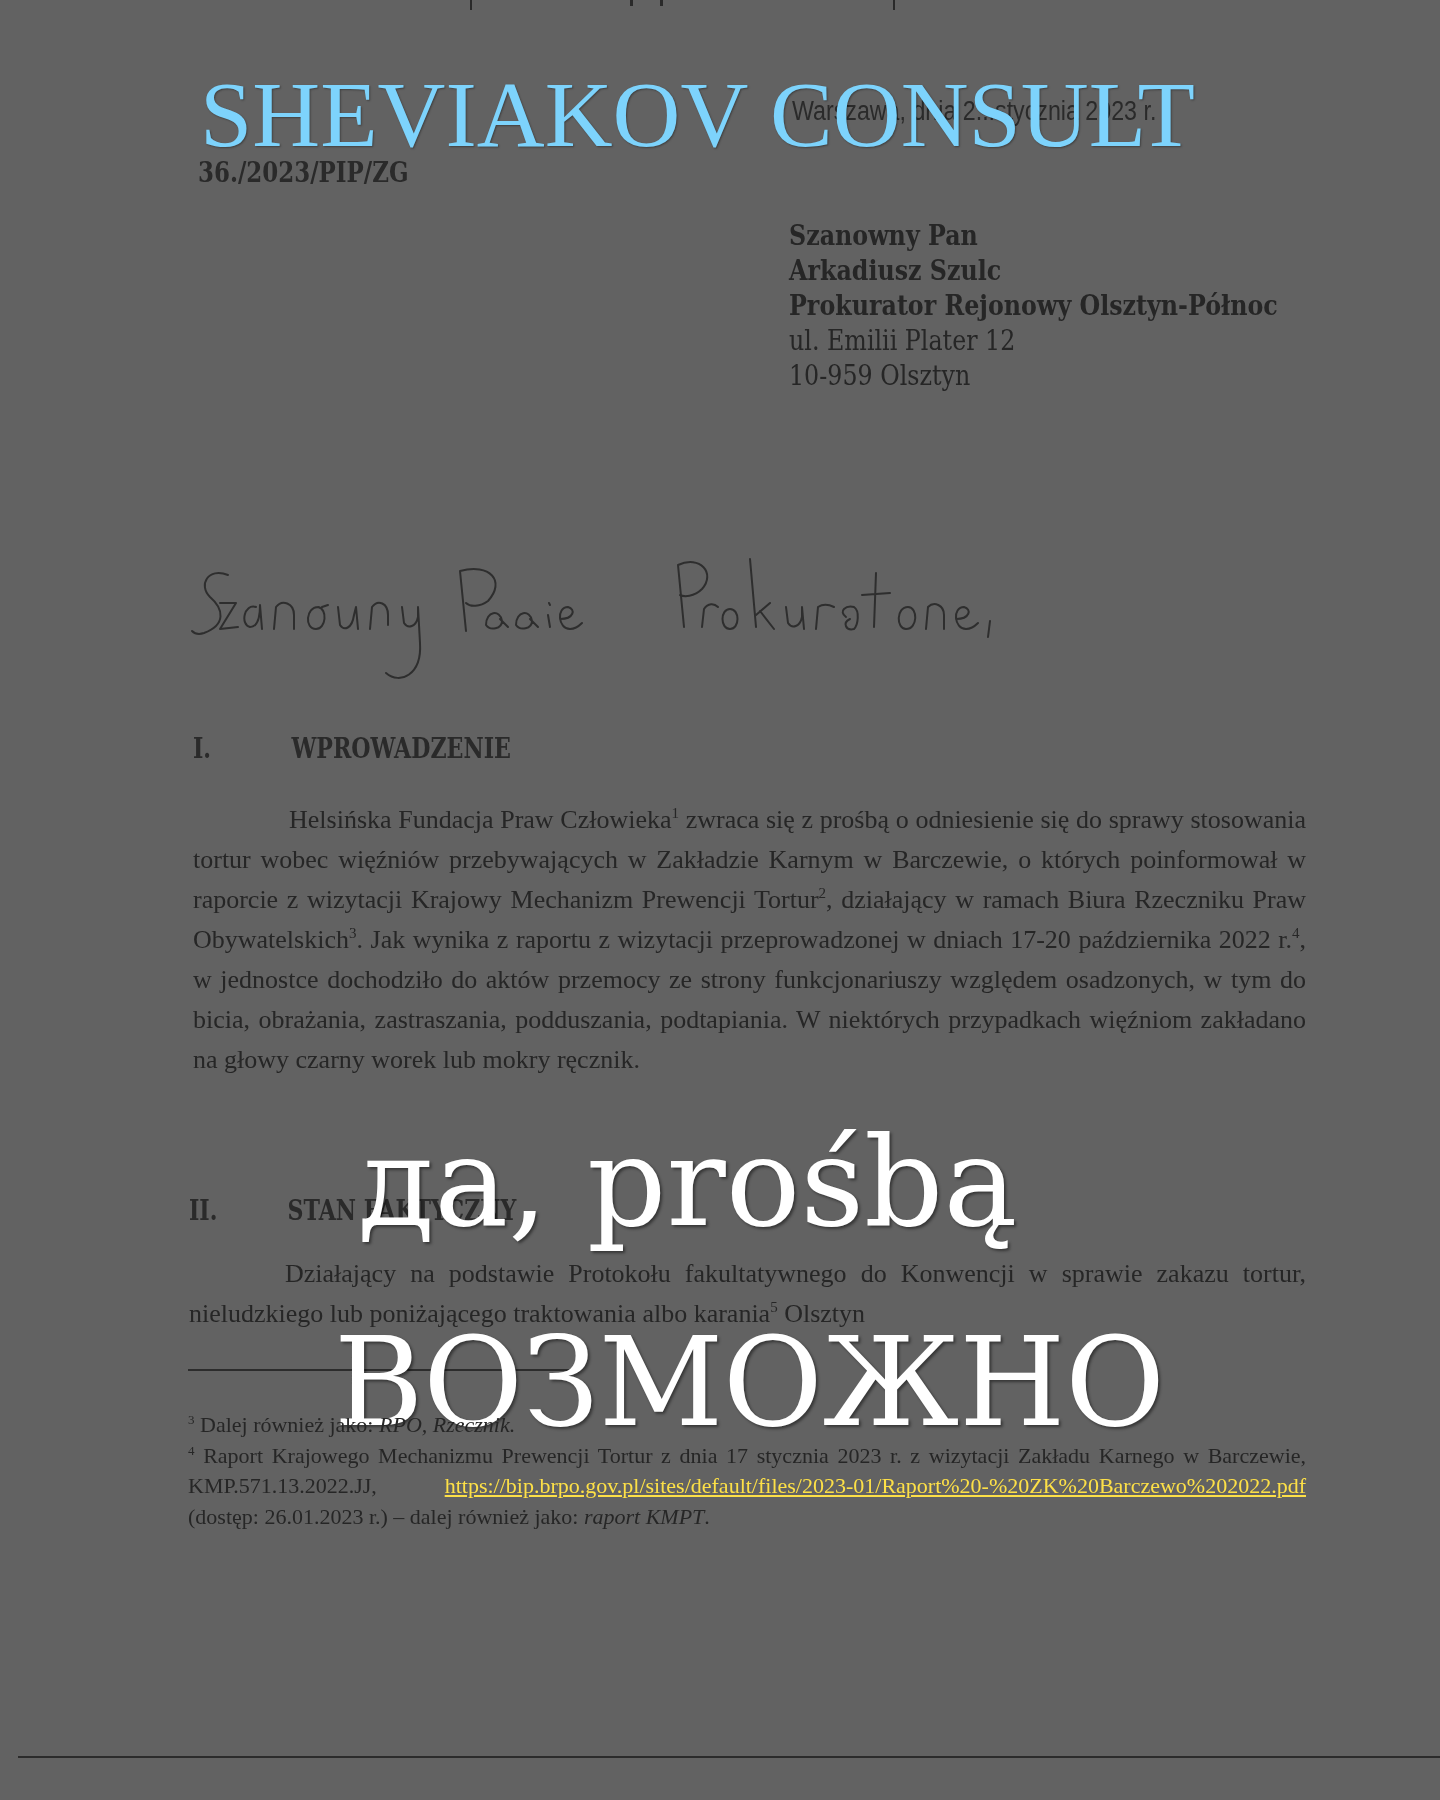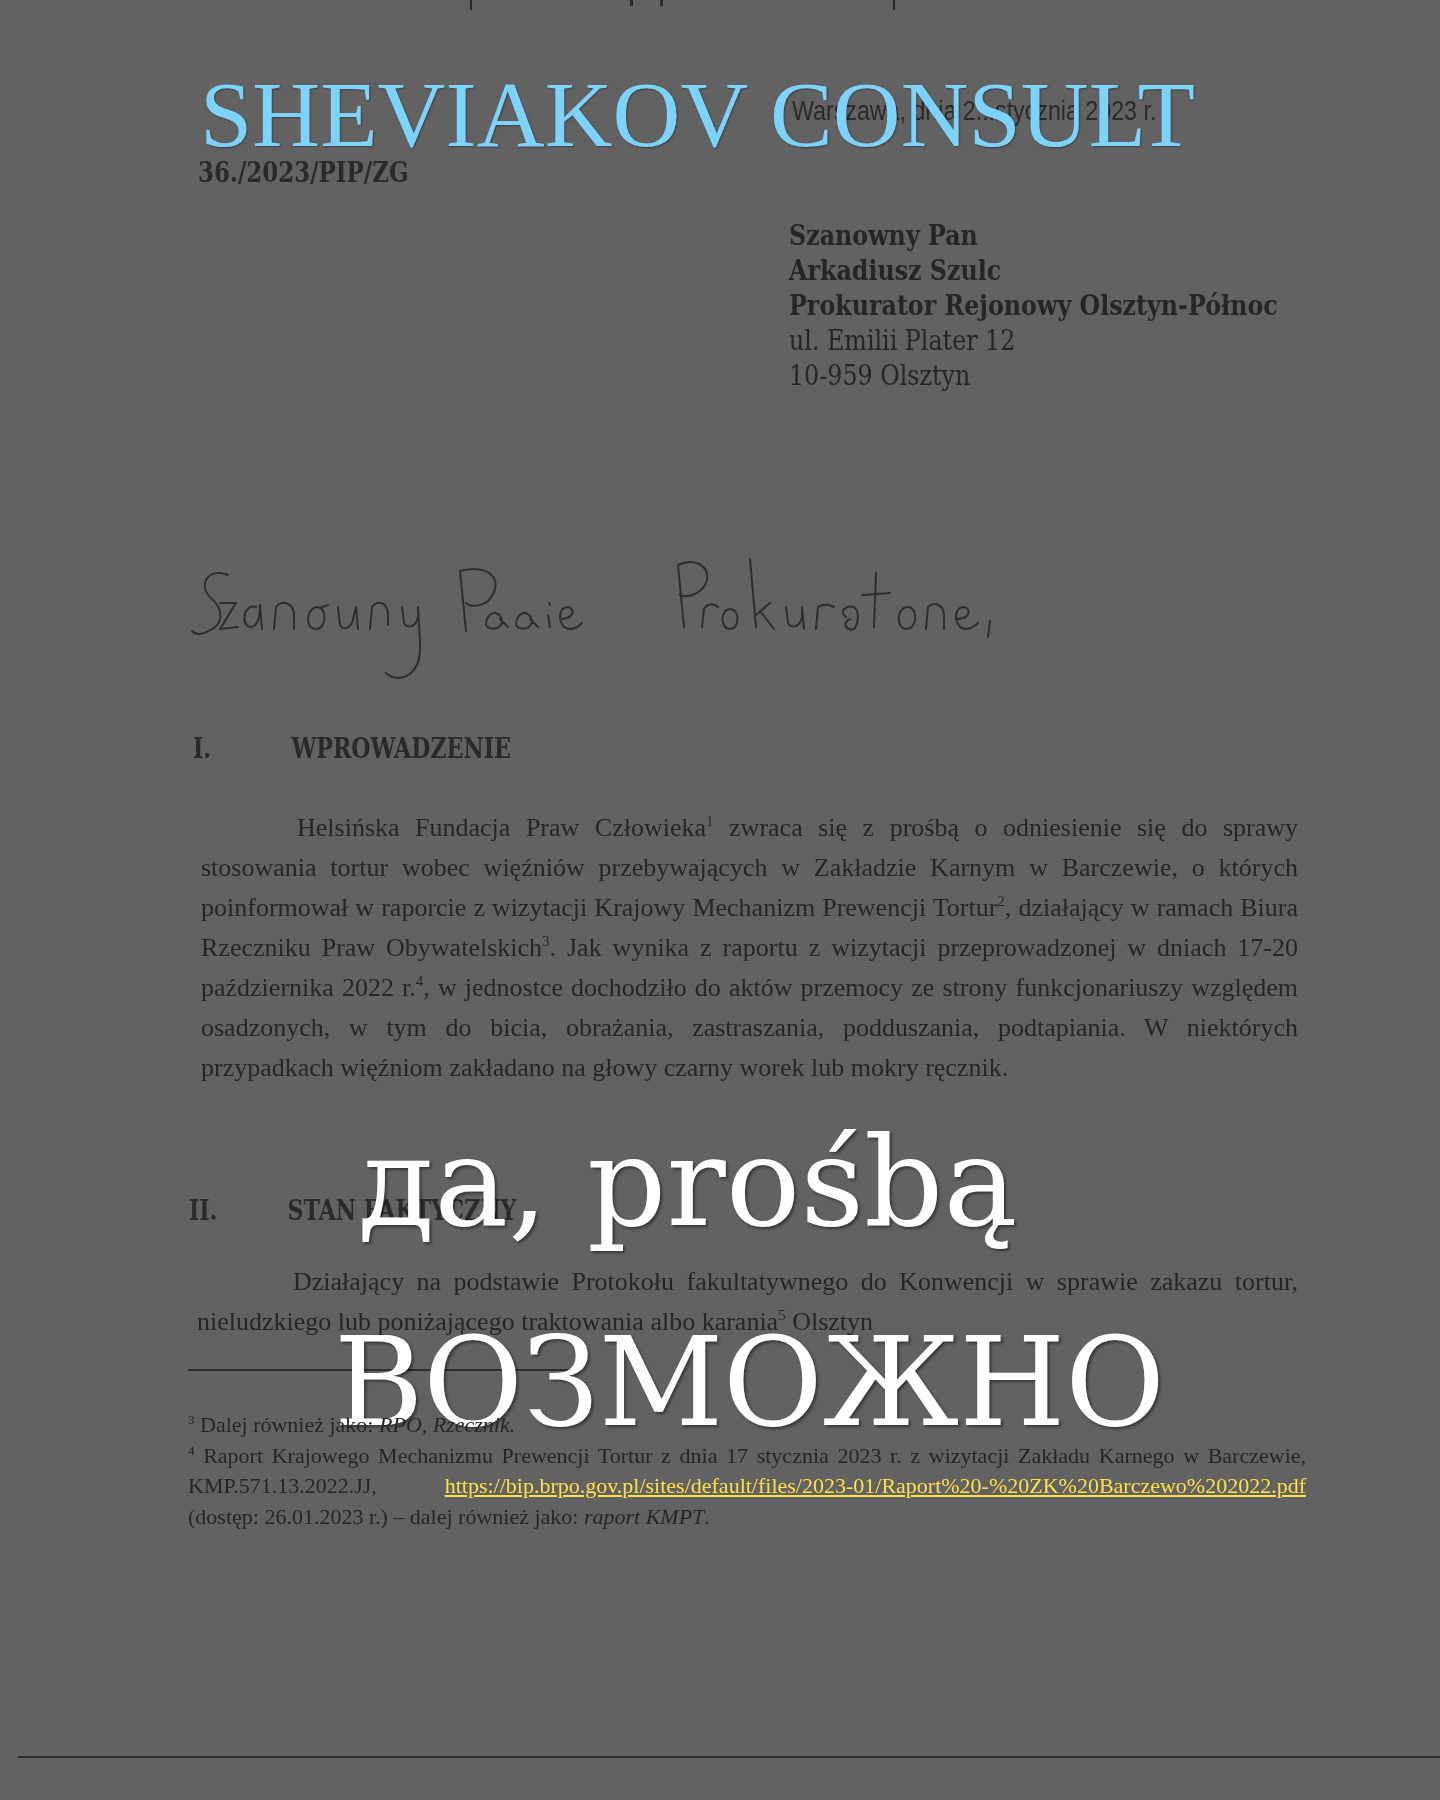--- a/index.html
+++ b/index.html
@@ -41,21 +41,21 @@
   .section-heading {
     font-size:27px; font-weight:bold; color:#2a2a2a; white-space:nowrap;
     font-family:"DejaVu Serif", serif; transform:scaleX(0.82); transform-origin:left top;
   }
   .section-heading .num { display:inline-block; width:120px; }
 
   .body-text {
     left:193px; width:1113px; font-size:26px; line-height:40px; color:#262626;
     text-align:justify; font-family:"Liberation Serif", serif;
   }
-  .body-text p { margin:8px; text-indent:96px; }
+  .body-text p { margin:0; text-indent:96px; }
   sup { font-size:15px; line-height:0; }
 
   .overlay-1 {
     left:358px; top:1110px; font-size:124px; color:#ffffff; white-space:nowrap;
     font-family:"DejaVu Serif", serif; text-shadow:2px 2px 3px rgba(0,0,0,0.45);
   }
   .overlay-2 {
     left:334px; top:1310px; font-size:124px; color:#ffffff; white-space:nowrap;
     font-family:"DejaVu Serif", serif; text-shadow:2px 2px 3px rgba(0,0,0,0.45);
     transform:scaleX(0.98); transform-origin:left top;

